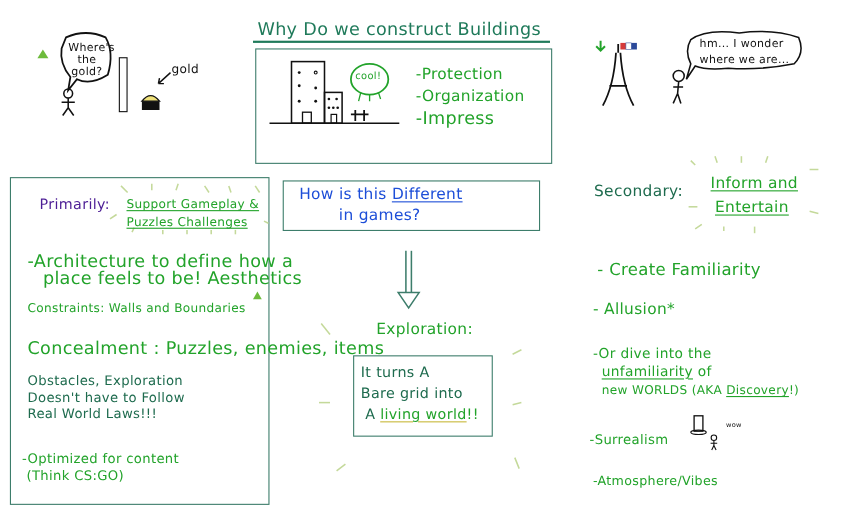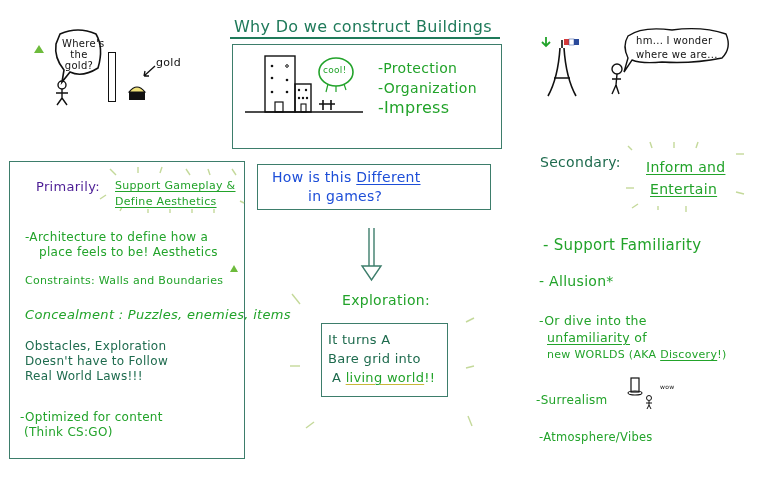--- a/index.html
+++ b/index.html
@@ -115,30 +115,30 @@
     <line x1="20" y1="46" x2="22" y2="42"></line>
       <line x1="48" y1="48" x2="48" y2="44"></line>
       <line x1="70" y1="48" x2="70" y2="44"></line>
       <line x1="92" y1="48" x2="92" y2="44"></line>
       <line x1="114" y1="48" x2="114" y2="44"></line>
   </g>
 </svg>
 <div class="abs hand dk" style="left:36px;top:179px;font-size:13px;color:#4c1d95;">Primarily:</div>
 <div class="abs hand green" style="left:115px;top:178px;font-size:11px;line-height:16px;color:#22a32a;">
   <div class="u">Support Gameplay &amp;</div>
-  <div class="u">Define Aesthetics</div>
-</div>
-
-<div class="abs hand green line" style="left:25px;top:230px;font-size:12px;line-height:15px;color:#22a32a;">
+  <div class="u">Puzzles Challenges</div>
+</div>
+
+<div class="abs hand green line" style="left:25px;top:230px;font-size:16px;line-height:15px;color:#22a32a;">
   <div>-Architecture to define how a</div>
   <div style="padding-left:14px;">place feels to be! Aesthetics</div>
 </div>
 <div class="abs" style="left:230px;top:265px;width:0;height:0;border-left:4px solid transparent;border-right:4px solid transparent;border-bottom:7px solid #6dbb3c;"></div>
 <div class="abs hand green line" style="left:25px;top:274px;font-size:11px;color:#22a32a;">Constraints: Walls and Boundaries</div>
-<div class="abs hand green line" style="left:25px;top:307px;font-size:13px;color:#22a32a;font-style:italic;">Concealment : Puzzles, enemies, items</div>
+<div class="abs hand green line" style="left:25px;top:307px;font-size:16px;color:#22a32a;">Concealment : Puzzles, enemies, items</div>
 <div class="abs hand dk line" style="left:25px;top:339px;font-size:12px;line-height:15px;color:#1e6b4e;">
   <div>Obstacles, Exploration</div>
   <div>Doesn't have to Follow</div>
   <div>Real World Laws!!!</div>
 </div>
 <div class="abs hand green line" style="left:20px;top:410px;font-size:12px;line-height:15px;color:#22a32a;">
   <div>-Optimized for content</div>
   <div style="padding-left:4px;">(Think CS:GO)</div>
 </div>
 
@@ -181,27 +181,27 @@
       <line x1="48" y1="2" x2="48" y2="8"></line>
       <line x1="72" y1="2" x2="70" y2="8"></line>
     <line x1="110" y1="14" x2="118" y2="14"></line>
       <line x1="0" y1="48" x2="8" y2="48"></line>
       <line x1="110" y1="52" x2="118" y2="54"></line>
     <line x1="6" y1="68" x2="12" y2="64"></line>
       <line x1="32" y1="70" x2="32" y2="66"></line>
       <line x1="60" y1="72" x2="60" y2="66"></line>
   </g>
 </svg>
-<div class="abs hand dk" style="left:540px;top:154px;font-size:14px;color:#1e6b4e;">Secondary:</div>
+<div class="abs hand dk" style="left:540px;top:166px;font-size:14px;color:#1e6b4e;">Secondary:</div>
 <div class="abs hand green" style="left:646px;top:156px;font-size:14px;line-height:22px;color:#22a32a;">
   <div class="u">Inform and</div>
   <div class="u" style="padding-left:4px;">Entertain</div>
 </div>
 
-<div class="abs hand green line" style="left:543px;top:236px;font-size:15px;color:#22a32a;">- Support Familiarity</div>
+<div class="abs hand green line" style="left:543px;top:236px;font-size:15px;color:#22a32a;">- Create Familiarity</div>
 <div class="abs hand green line" style="left:539px;top:273px;font-size:14px;color:#22a32a;">- Allusion*</div>
 
 <div class="abs hand green line" style="left:539px;top:312px;font-size:12.5px;line-height:17px;color:#22a32a;">
   <div>-Or dive into the</div>
   <div style="padding-left:8px;"><span class="u">unfamiliarity</span> <span>of</span></div>
   <div style="padding-left:8px;font-size:11px;"><span>new WORLDS (AKA</span> <span class="u">Discovery</span><span>!)</span></div>
 </div>
 
 <div class="abs hand green line" style="left:536px;top:393px;font-size:12px;color:#22a32a;">-Surrealism</div>
 <svg style="left:625px;top:376px;" width="46" height="34">

